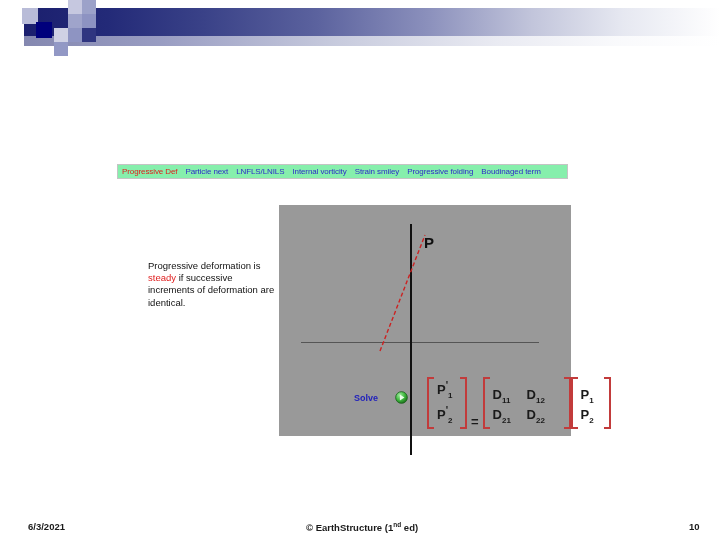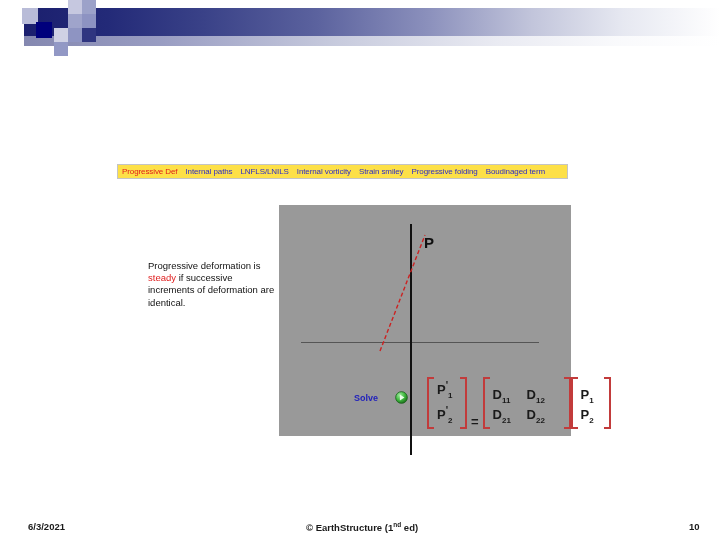--- a/index.html
+++ b/index.html
@@ -55,21 +55,21 @@
     position: absolute;
     left: 0; top: 0;
     width: 720px; height: 540px;
   }
 
   
   #tab-strip {
     position: absolute;
     left: 117px; top: 164px;
     width: 451px; height: 15px;
-    background: #fde047;
+    background: #86efac;
     border: 1px solid #c4c4c4;
     display: flex;
     align-items: center;
     box-sizing: border-box;
   }
   .tab {
     font-size: 8px;
     line-height: 9px;
     padding: 0 4px;
     white-space: nowrap;
@@ -226,21 +226,21 @@
       <div class="msq" style="left: 68px; top: 28px; width: 14px; height: 14px; background: rgb(142, 148, 194);"></div>
       <div class="msq" style="left: 82px; top: 28px; width: 14px; height: 14px; background: rgb(47, 53, 128);"></div>
       <div class="msq" style="left: 54px; top: 42px; width: 14px; height: 14px; background: rgb(146, 152, 197);"></div>
     </div>
 </div>
 
 <div id="figure">
 
   <div id="tab-strip">
       <div class="tab active">Progressive Def</div>
-      <div class="tab">Internal paths</div>
+      <div class="tab">Particle next</div>
       <div class="tab">LNFLS/LNILS</div>
       <div class="tab">Internal vorticity</div>
       <div class="tab">Strain smiley</div>
       <div class="tab">Progressive folding</div>
       <div class="tab">Boudinaged term</div>
     </div>
 
   <div id="plot-panel" style="background: rgb(153, 153, 153);">
     <div id="axis-h"></div>
     <div id="axis-v"></div>

